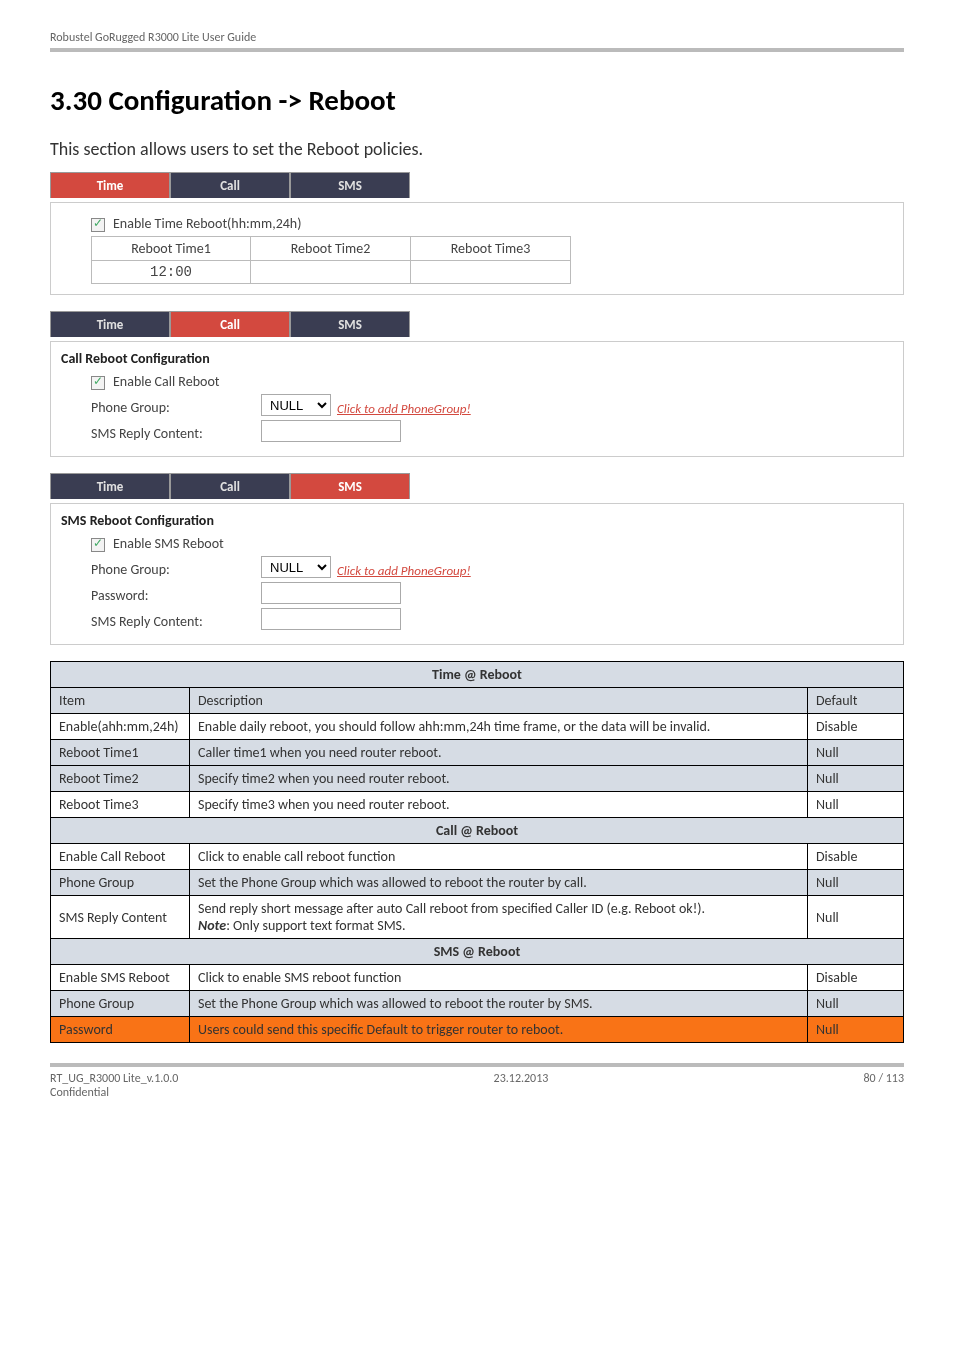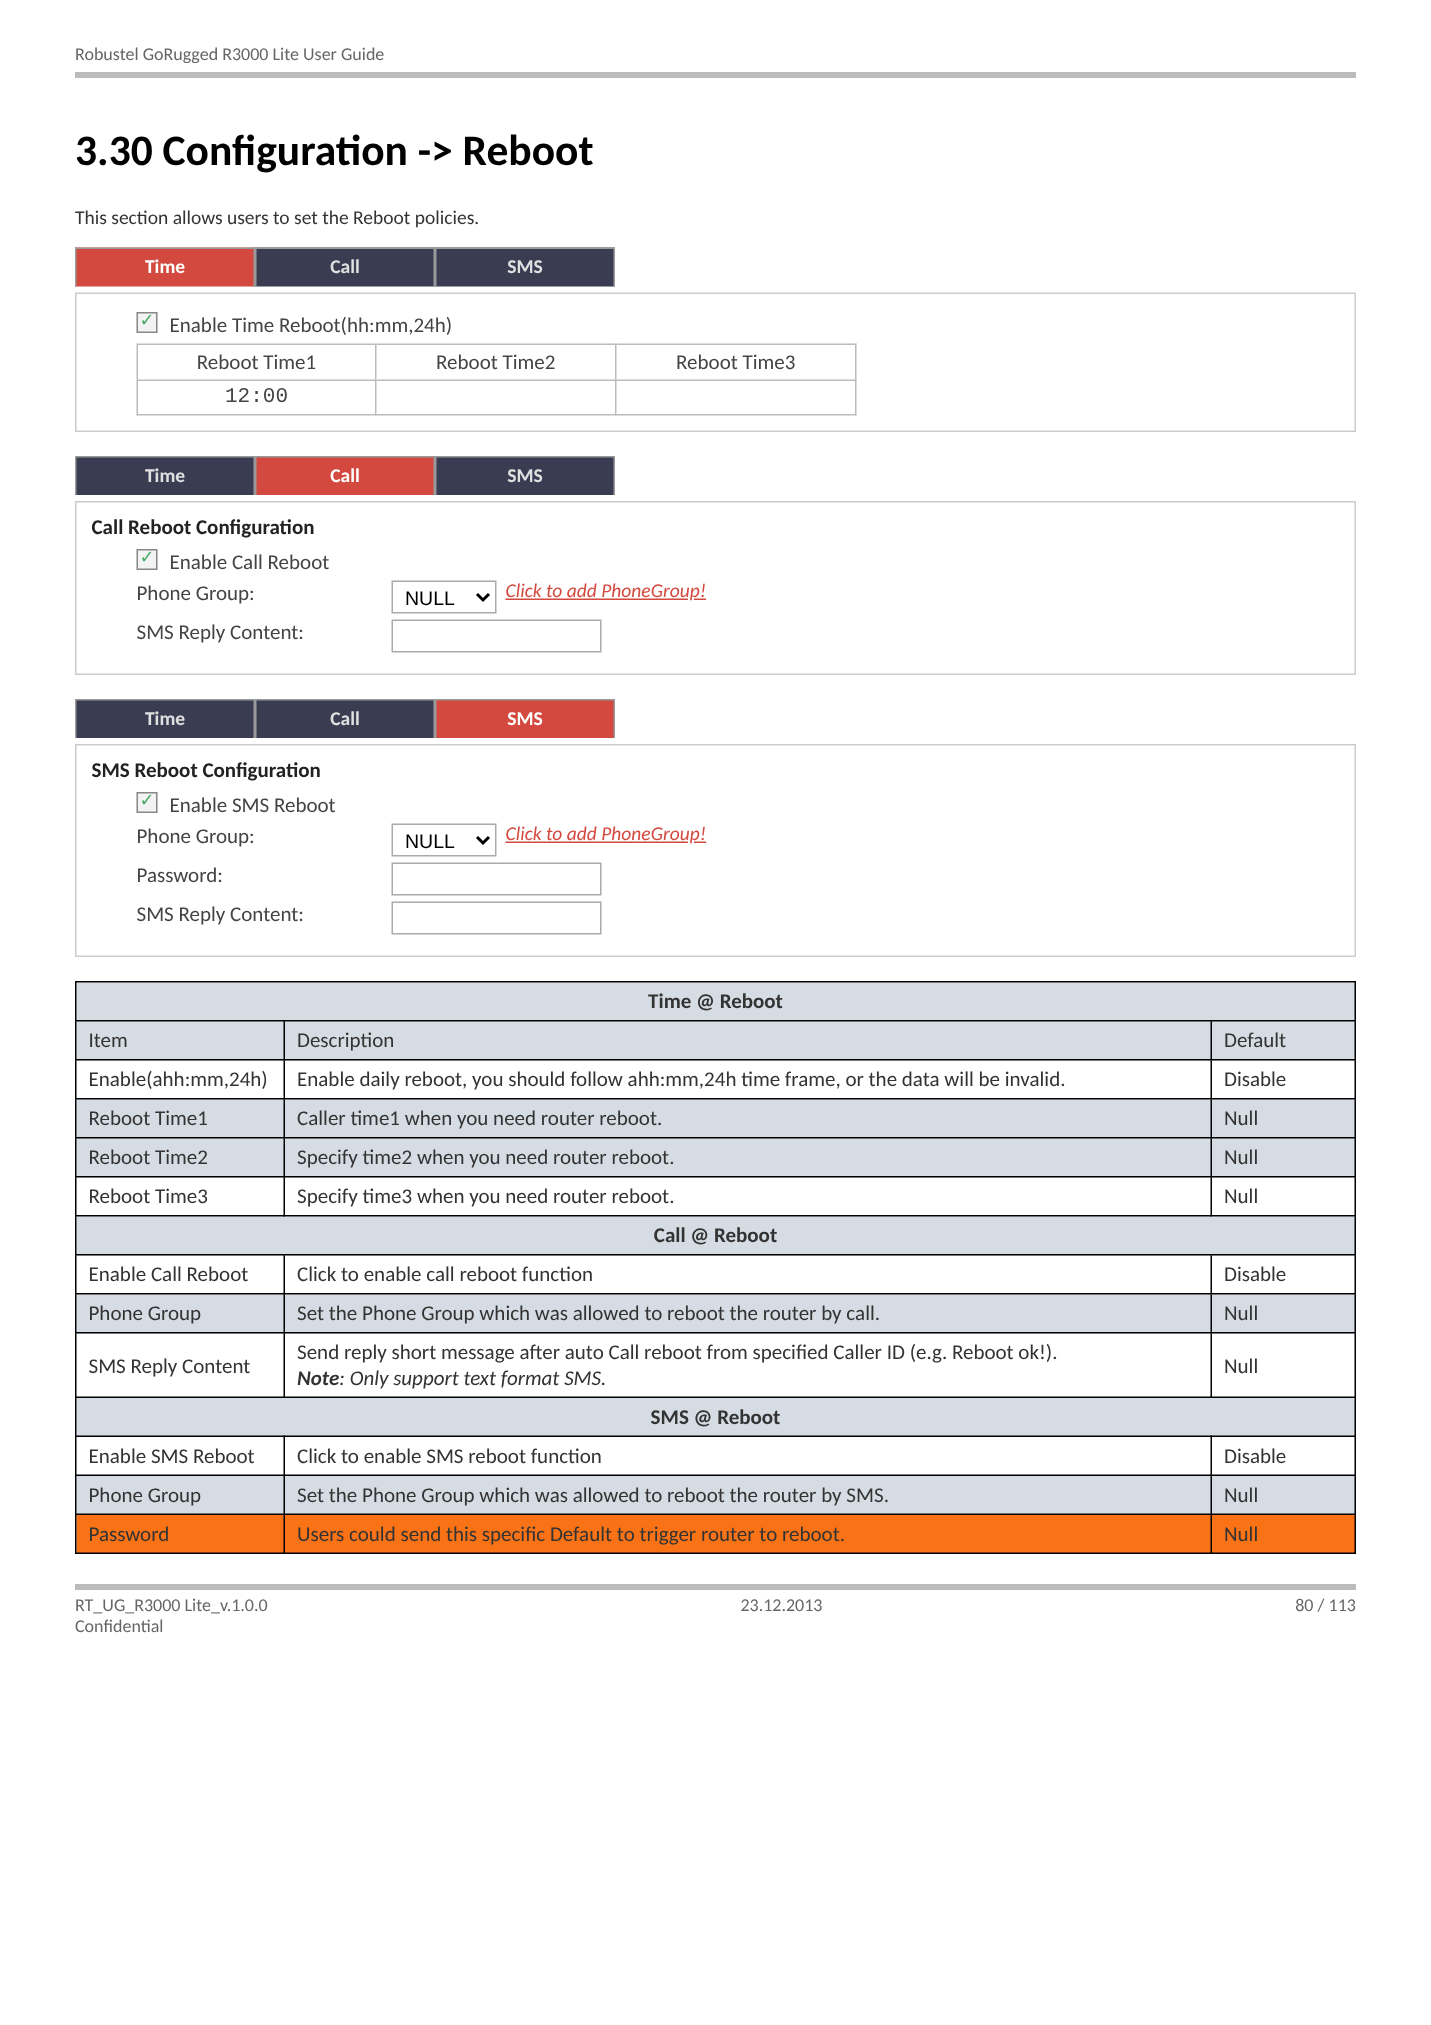--- a/index.html
+++ b/index.html
@@ -18,21 +18,21 @@
     border-bottom: 4px solid #bbb;
     margin-bottom: 30px;
   }
   h2 {
     font-size: 29px;
     font-weight: bold;
     color: #000;
     margin-bottom: 20px;
   }
   .intro {
-    font-size: 13px;
+    font-size: 18px;
     color: #333;
     margin-bottom: 12px;
   }
   .tabs {
     display: flex;
     margin-bottom: 4px;
   }
   .tab {
     padding: 5px 30px;
     font-size: 13px;
@@ -57,21 +57,21 @@
     background: #fff;
   }
   .panel-title {
     font-weight: bold;
     font-size: 14px;
     color: #222;
     margin-bottom: 6px;
   }
   .form-row {
     display: flex;
-    align-items: flex-start;
+    align-items: flex-end;
     margin: 4px 0 4px 30px;
     font-size: 14px;
     color: #444;
   }
   .form-row.check {
     margin-left: 30px;
   }
   .form-label {
     width: 170px;
     color: #444;
@@ -285,21 +285,21 @@
   </tr>
   <tr style="background:#d6dce4;">
     <td class="item-col">Phone Group</td>
     <td>Set the Phone Group which was allowed to reboot the router by call.</td>
     <td class="def-col">Null</td>
   </tr>
   <tr>
     <td class="item-col">SMS Reply Content</td>
     <td>
       <span>Send reply short message after auto Call reboot from specified Caller ID (e.g. Reboot ok!).</span><br>
-      <span class="note-italic">Note</span><span style="font-style:italic;">: Only support text format SMS.</span>
+      <span class="note-italic">Note</span><span style="">: Only support text format SMS.</span>
     </td>
     <td class="def-col">Null</td>
   </tr>
   <tr>
         <td class="section-hdr" colspan="3">SMS @ Reboot</td>
       </tr>
   <tr>
     <td class="item-col">Enable SMS Reboot</td>
     <td>Click to enable SMS reboot function</td>
     <td class="def-col">Disable</td>

